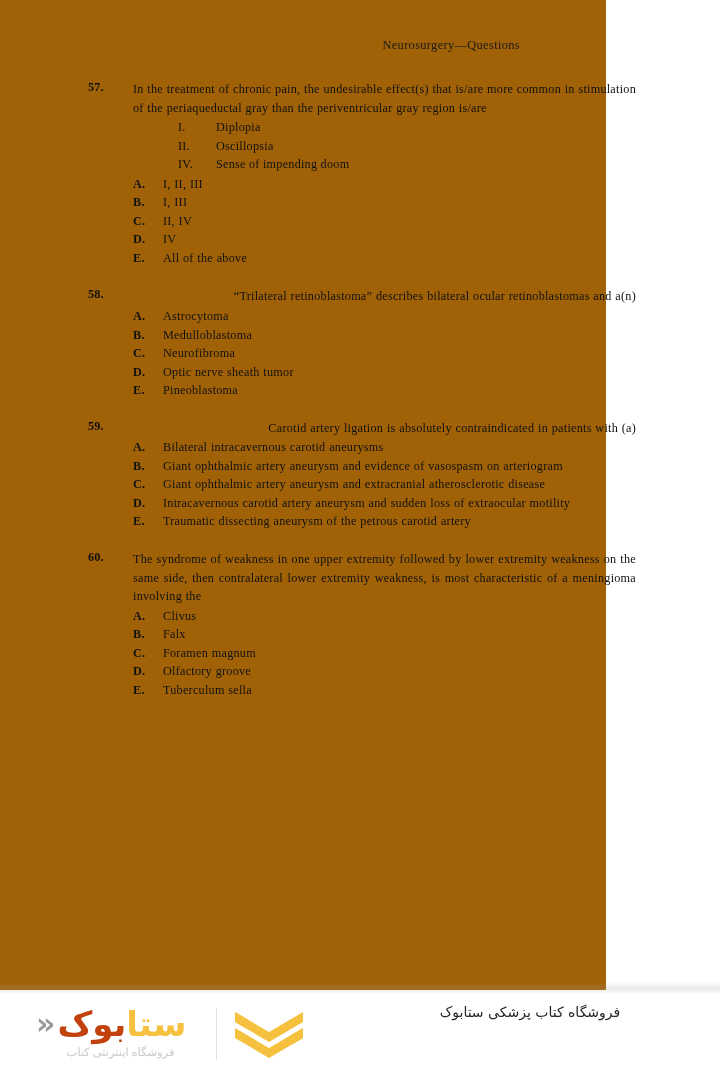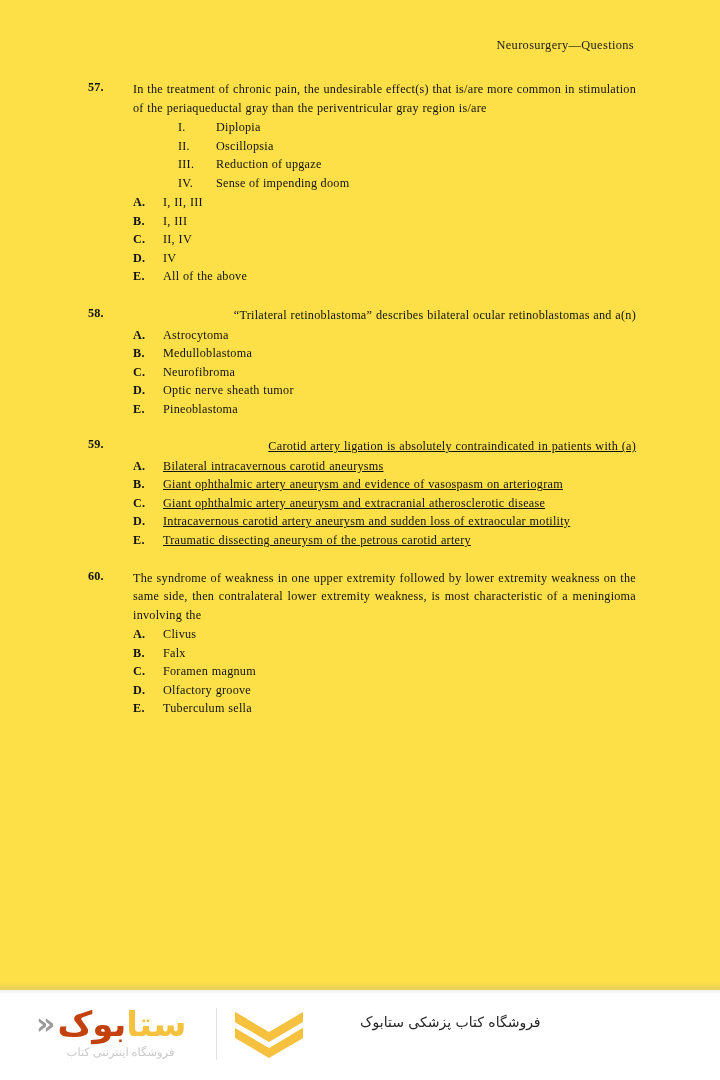--- a/index.html
+++ b/index.html
@@ -14,23 +14,23 @@
     color: #111111;
     position: relative;
     overflow: hidden;
     -webkit-font-smoothing: antialiased;
   }
 
   
   .page {
     position: absolute;
     left: 0; top: 0;
-    width: 720px;
+    width: 606px;
     height: 990px;
-    background: #fde047;
+    background: #a16207;
   }
 
   .running-head {
     position: absolute;
     top: 38px;
     right: 86px;
     font-size: 12.4px;
     letter-spacing: 0.35px;
     color: #1a1a1a;
     white-space: nowrap;
@@ -203,23 +203,23 @@
     position: absolute;
     left: 205px;
     top: 12px;
     width: 72px;
     height: 54px;
   }
 
   .brand-right {
     position: absolute;
     left: 360px;
-    top: 24px;
+    top: 14px;
     width: 340px;
-    text-align: left;
+    text-align: center;
   }
   .fa-line {
     font-family: "DejaVu Sans", "Liberation Sans", sans-serif;
     direction: rtl;
     font-size: 14px;
     color: #262626;
     letter-spacing: 0.2px;
     margin-bottom: 7px;
     white-space: nowrap;
   }
@@ -252,24 +252,20 @@
       <div class="roman-list">
         <div class="roman-item">
           <span class="rnum">I.</span>
           <span>Diplopia</span>
         </div>
         <div class="roman-item">
           <span class="rnum">II.</span>
           <span>Oscillopsia</span>
         </div>
         <div class="roman-item">
-          <span class="rnum">III.</span>
-          <span>Reduction of upgaze</span>
-        </div>
-        <div class="roman-item">
           <span class="rnum">IV.</span>
           <span>Sense of impending doom</span>
         </div>
       </div>
       <div class="options">
         <div class="opt">
           <span class="opt-letter">A.</span>
           <span class="opt-text">I, II, III</span>
         </div>
         <div class="opt">
@@ -313,21 +309,21 @@
           <span class="opt-letter">D.</span>
           <span class="opt-text">Optic nerve sheath tumor</span>
         </div>
         <div class="opt">
           <span class="opt-letter">E.</span>
           <span class="opt-text">Pineoblastoma</span>
         </div>
       </div>
     </div>
 
-    <div class="question" style="margin-top:19px;text-decoration:underline;">
+    <div class="question" style="margin-top:19px;">
       <div class="q-head">
         <span class="q-num">59.</span>
         <div class="q-stem nojust">Carotid artery ligation is absolutely contraindicated in patients with (a)</div>
       </div>
       <div class="options">
         <div class="opt">
           <span class="opt-letter">A.</span>
           <span class="opt-text">Bilateral intracavernous carotid aneurysms</span>
         </div>
         <div class="opt justify">

